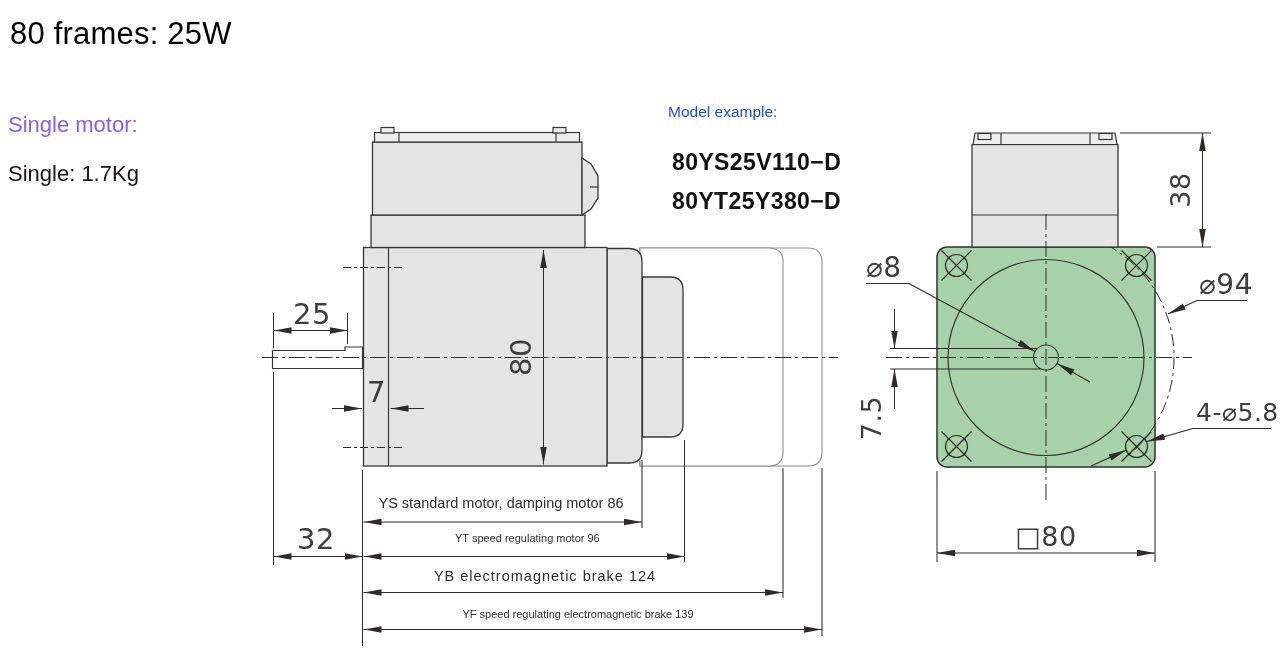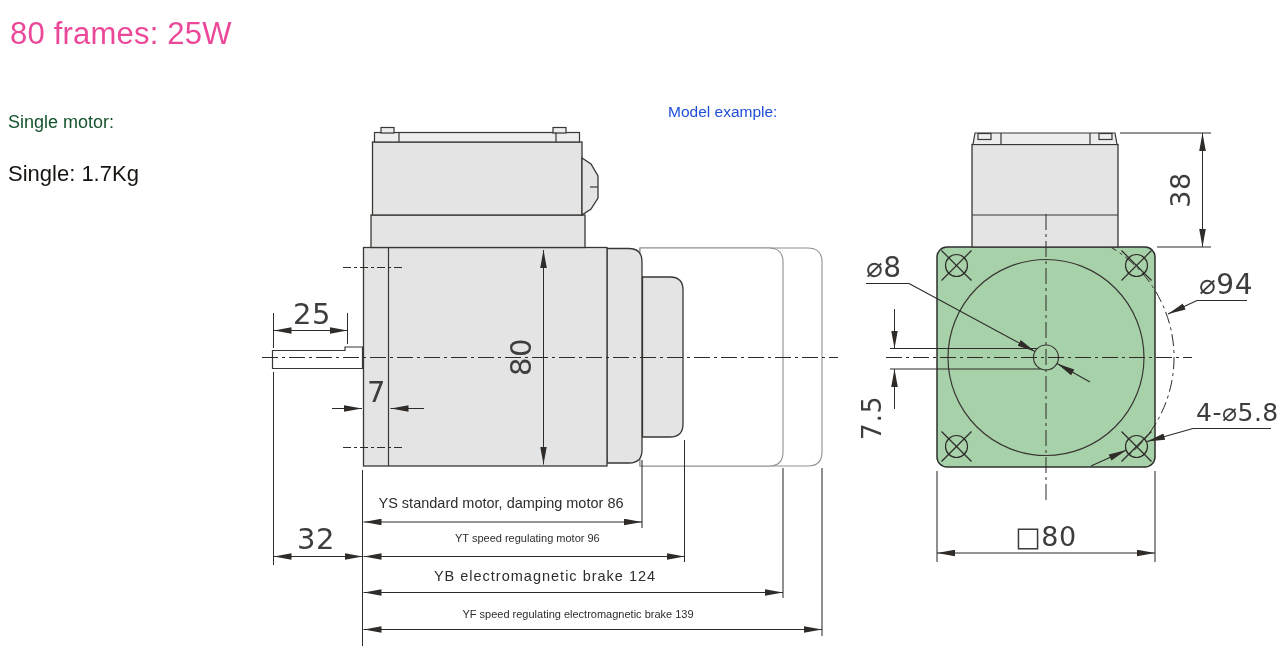--- a/index.html
+++ b/index.html
@@ -1,20 +1,20 @@
 <!DOCTYPE html>
 <html><head>
 <meta charset="utf-8">
 <style>
   html,body{margin:0;padding:0;background:#ffffff;}
   #stage{position:relative;width:1282px;height:655px;background:#fff;overflow:hidden;
          font-family:"Liberation Sans",sans-serif;color:#1b1814;}
   .abs{position:absolute;}
-  .title{left:10px;top:16px;font-size:31px;font-weight:500;letter-spacing:.2px;color:#ec4899;}
-  .sub{left:8px;top:112px;font-size:18px;color:#14532d;}
+  .title{left:10px;top:16px;font-size:31px;font-weight:500;letter-spacing:.2px;color:#000000;}
+  .sub{left:8px;top:112px;font-size:22px;color:#8b5cf6;}
   .weight{left:8px;top:161px;font-size:22px;font-weight:500;color:#171310;}
   .model-label{left:668px;top:103px;font-size:15.5px;color:#1d4ed8;}
   .models{left:672px;top:143px;font-size:23px;font-weight:700;line-height:39px;letter-spacing:.4px;color:#141210;}
   svg{position:absolute;left:0;top:0;}
   .part{fill:#e4e4e4;stroke:#3a3633;stroke-width:1.3;}
   .part-light{fill:#ededed;stroke:#3a3633;stroke-width:1.2;}
   .ghost{fill:#ffffff;stroke:#8f8f8f;stroke-width:1.1;}
   .edge{stroke:#3a3633;stroke-width:1.2;fill:none;}
   .dim{stroke:#2e2b29;stroke-width:1.05;fill:none;}
   .cl{stroke:#2e2b29;stroke-width:1;fill:none;stroke-dasharray:16 4 3 4;}
@@ -26,20 +26,24 @@
 </style>
 </head>
 <body>
 
 <div id="stage">
 
   <div class="abs title">80 frames: 25W</div>
   <div class="abs sub">Single motor:</div>
   <div class="abs weight">Single: 1.7Kg</div>
   <div class="abs model-label">Model example:</div>
+  <div class="abs models">
+    <div>80YS25V110−D</div>
+    <div>80YT25Y380−D</div>
+  </div>
 
   <svg width="1282" height="655" viewBox="0 0 1282 655">
     <defs>
       <marker id="aE" markerWidth="19" markerHeight="8" refX="18" refY="3.5" orient="auto" markerUnits="userSpaceOnUse">
         <path d="M18,3.5 L0,0.2 L0,6.8 Z" fill="#2e2b29"></path>
       </marker>
       <marker id="aS" markerWidth="19" markerHeight="8" refX="0" refY="3.5" orient="auto" markerUnits="userSpaceOnUse">
         <path d="M0,3.5 L18,0.2 L18,6.8 Z" fill="#2e2b29"></path>
       </marker>
     </defs>

